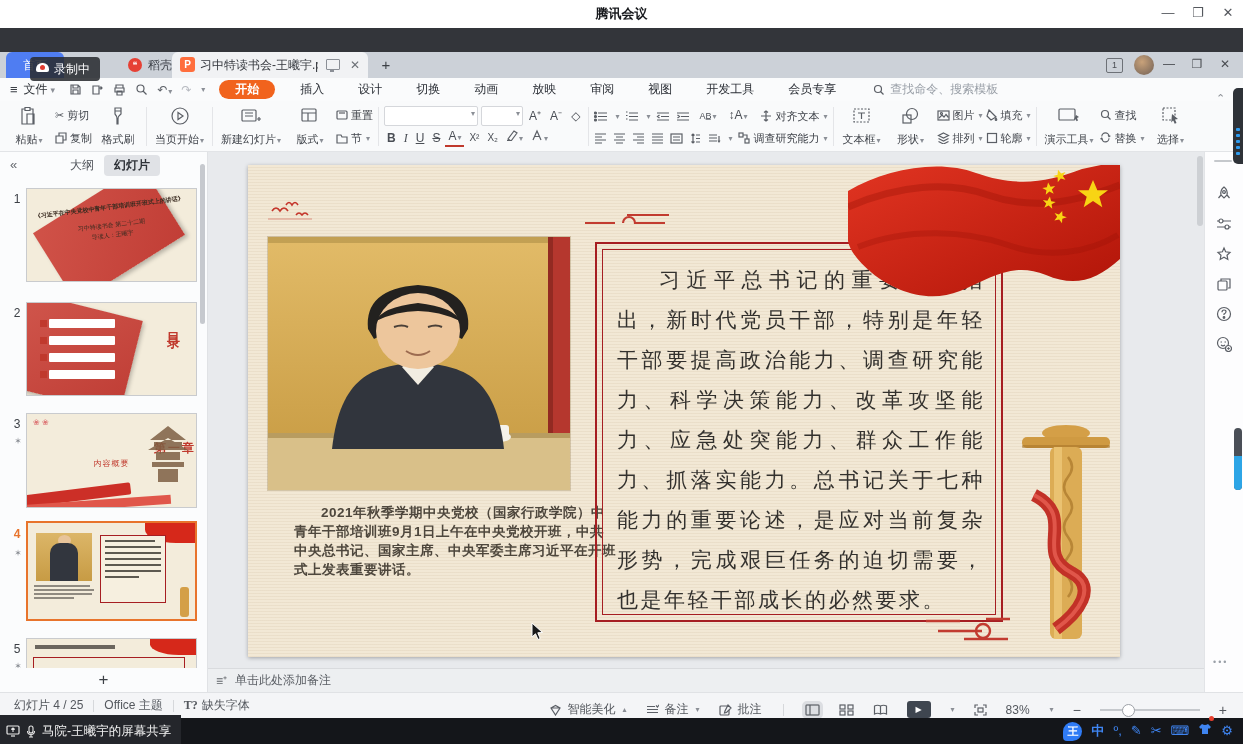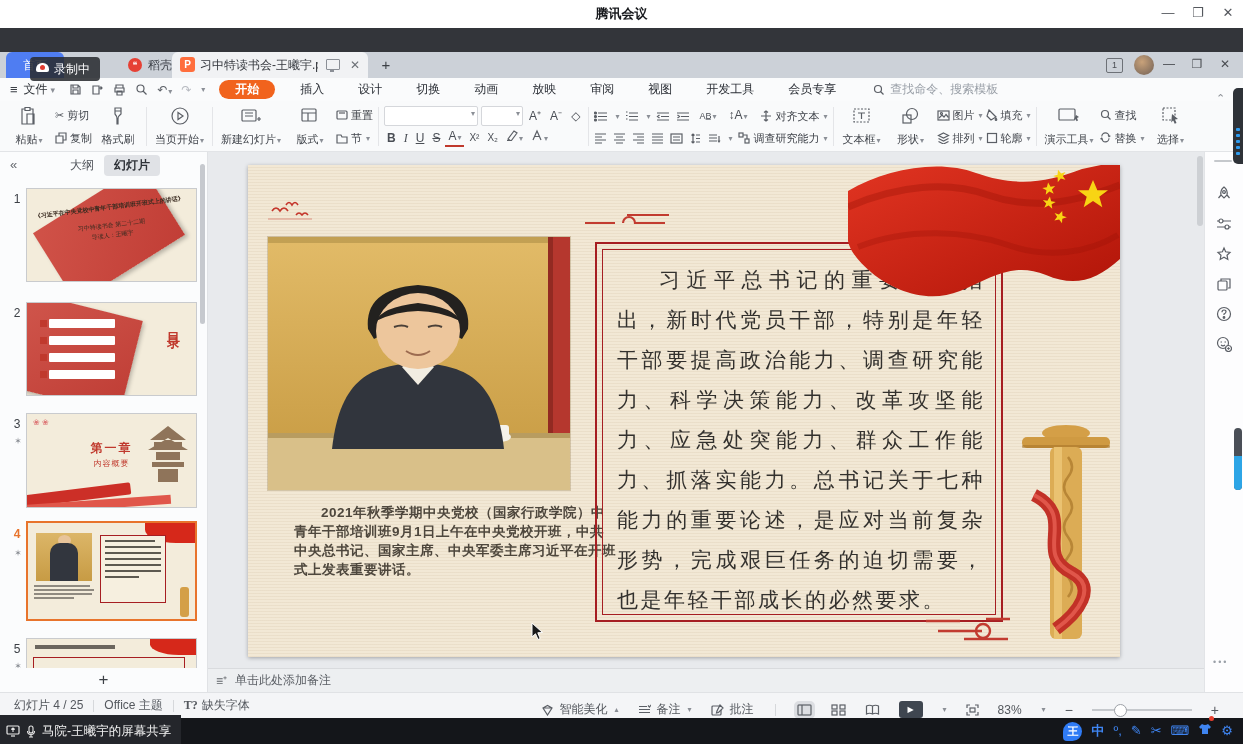--- a/index.html
+++ b/index.html
@@ -83,21 +83,21 @@
     transform:rotate(-32deg);box-shadow:2px 3px 4px rgba(0,0,0,.25);}
   .t1text{position:absolute;left:8px;top:14px;width:152px;transform:rotate(-7deg);color:#3a2b20;text-align:center;}
   .t1text .a{font-size:6px;font-weight:bold;line-height:8px;}
   .t1text .b{font-size:6px;margin-top:10px;}
   .t1text .c{font-size:6px;margin-top:1px;}
   .book2{position:absolute;left:-14px;top:2px;width:120px;height:96px;background:linear-gradient(135deg,#d0564c,#bf3d35);
     transform:rotate(14deg);box-shadow:2px 2px 4px rgba(0,0,0,.25);}
   .chip{position:absolute;left:22px;width:66px;height:9px;background:#fff;border-radius:1px;}
   .chip::before{content:"";position:absolute;left:-9px;top:1px;width:7px;height:7px;background:#c0392d;}
   .toc{position:absolute;right:14px;top:18px;color:#c0392d;font-weight:bold;font-size:13px;writing-mode:vertical-rl;letter-spacing:5px;}
-  .t3a{position:absolute;left:0;right:0;top:26px;text-align:center;color:#c0392d;font-weight:bold;font-size:12px;letter-spacing:2px;}
+  .t3a{position:absolute;left:0;right:0;top:26px;text-align:right;color:#c0392d;font-weight:bold;font-size:12px;letter-spacing:2px;}
   .t3b{position:absolute;left:0;right:0;top:44px;text-align:center;color:#c0392d;font-size:8px;letter-spacing:1px;}
   .ribb3{position:absolute;left:-6px;bottom:6px;width:110px;height:12px;background:#cc2f27;transform:rotate(-7deg);border-radius:2px;}
   .ribb3b{position:absolute;left:-6px;bottom:-2px;width:150px;height:9px;background:#e0564a;transform:rotate(-4deg);}
   .m4photo{position:absolute;left:8px;top:10px;width:56px;height:48px;background:linear-gradient(#dcb668,#c79b44);}
   .m4fig{position:absolute;left:14px;top:10px;width:28px;height:38px;background:#32363e;border-radius:10px 10px 0 0;}
   .m4head{position:absolute;left:22px;top:2px;width:13px;height:11px;background:#e8c49a;border-radius:50%;}
   .m4cap{position:absolute;left:6px;top:62px;width:60px;}
   .m4cap i{display:block;height:2px;background:#8f8a80;margin-bottom:2px;}
   .m4box{position:absolute;left:72px;top:12px;width:64px;height:66px;border:1px solid #a61e22;background:#f6efdf;}
   .m4box i{display:block;height:2px;background:#5d5950;margin:4px 4px 0 4px;}
@@ -130,21 +130,21 @@
   .rt-ic{position:absolute;left:11px;width:16px;height:16px;}
   .rt-dots{position:absolute;left:8px;top:505px;color:#9aa0a8;font-size:9px;letter-spacing:2px;}
   
   .notesbar{left:208px;top:668px;width:996px;height:24px;background:#edeff1;border-top:1px solid #d9dbde;box-sizing:border-box;
     display:flex;align-items:center;font-size:12px;color:#5a5e64;}
   .notesbar .nico{margin:0 8px 0 8px;color:#5f6368;font-size:12px;}
   
   .statusbar{left:0;top:692px;width:1243px;height:26px;background:#f4f5f7;border-top:1px solid #e0e2e5;box-sizing:border-box;
     display:flex;align-items:center;font-size:12px;color:#54585e;}
   .st-sep{width:1px;height:12px;background:#d6d8db;margin:0 10px;}
-  .st-right{margin-left:auto;display:flex;align-items:center;gap:19px;padding-right:24px;margin-top:8px;}
+  .st-right{margin-left:auto;display:flex;align-items:center;gap:19px;padding-right:16px;margin-top:8px;}
   .viewchip{display:flex;align-items:center;gap:6px;}
   .vic{width:15px;height:12px;display:inline-block;}
   .vic.active{background:#dcdee2;border-radius:2px;outline:3px solid #dcdee2;}
   .playbtn{width:24px;height:17px;background:#3f4650;border-radius:3px;color:#fff;font-size:8px;text-align:center;line-height:17px;}
   .zoomtrack{width:100px;height:2px;background:#c6c9cd;position:relative;}
   .zoomknob{position:absolute;left:22px;top:-5px;width:11px;height:11px;border-radius:50%;background:#fff;border:1px solid #9da1a7;}
   .pm{font-size:14px;color:#54585e;}
   
   .taskbar{left:0;top:718px;width:1243px;height:26px;background:#14161a;display:flex;align-items:center;}
   .tk-chip{display:flex;align-items:center;gap:6px;background:#24262b;height:32px;padding:0 10px 0 6px;}

